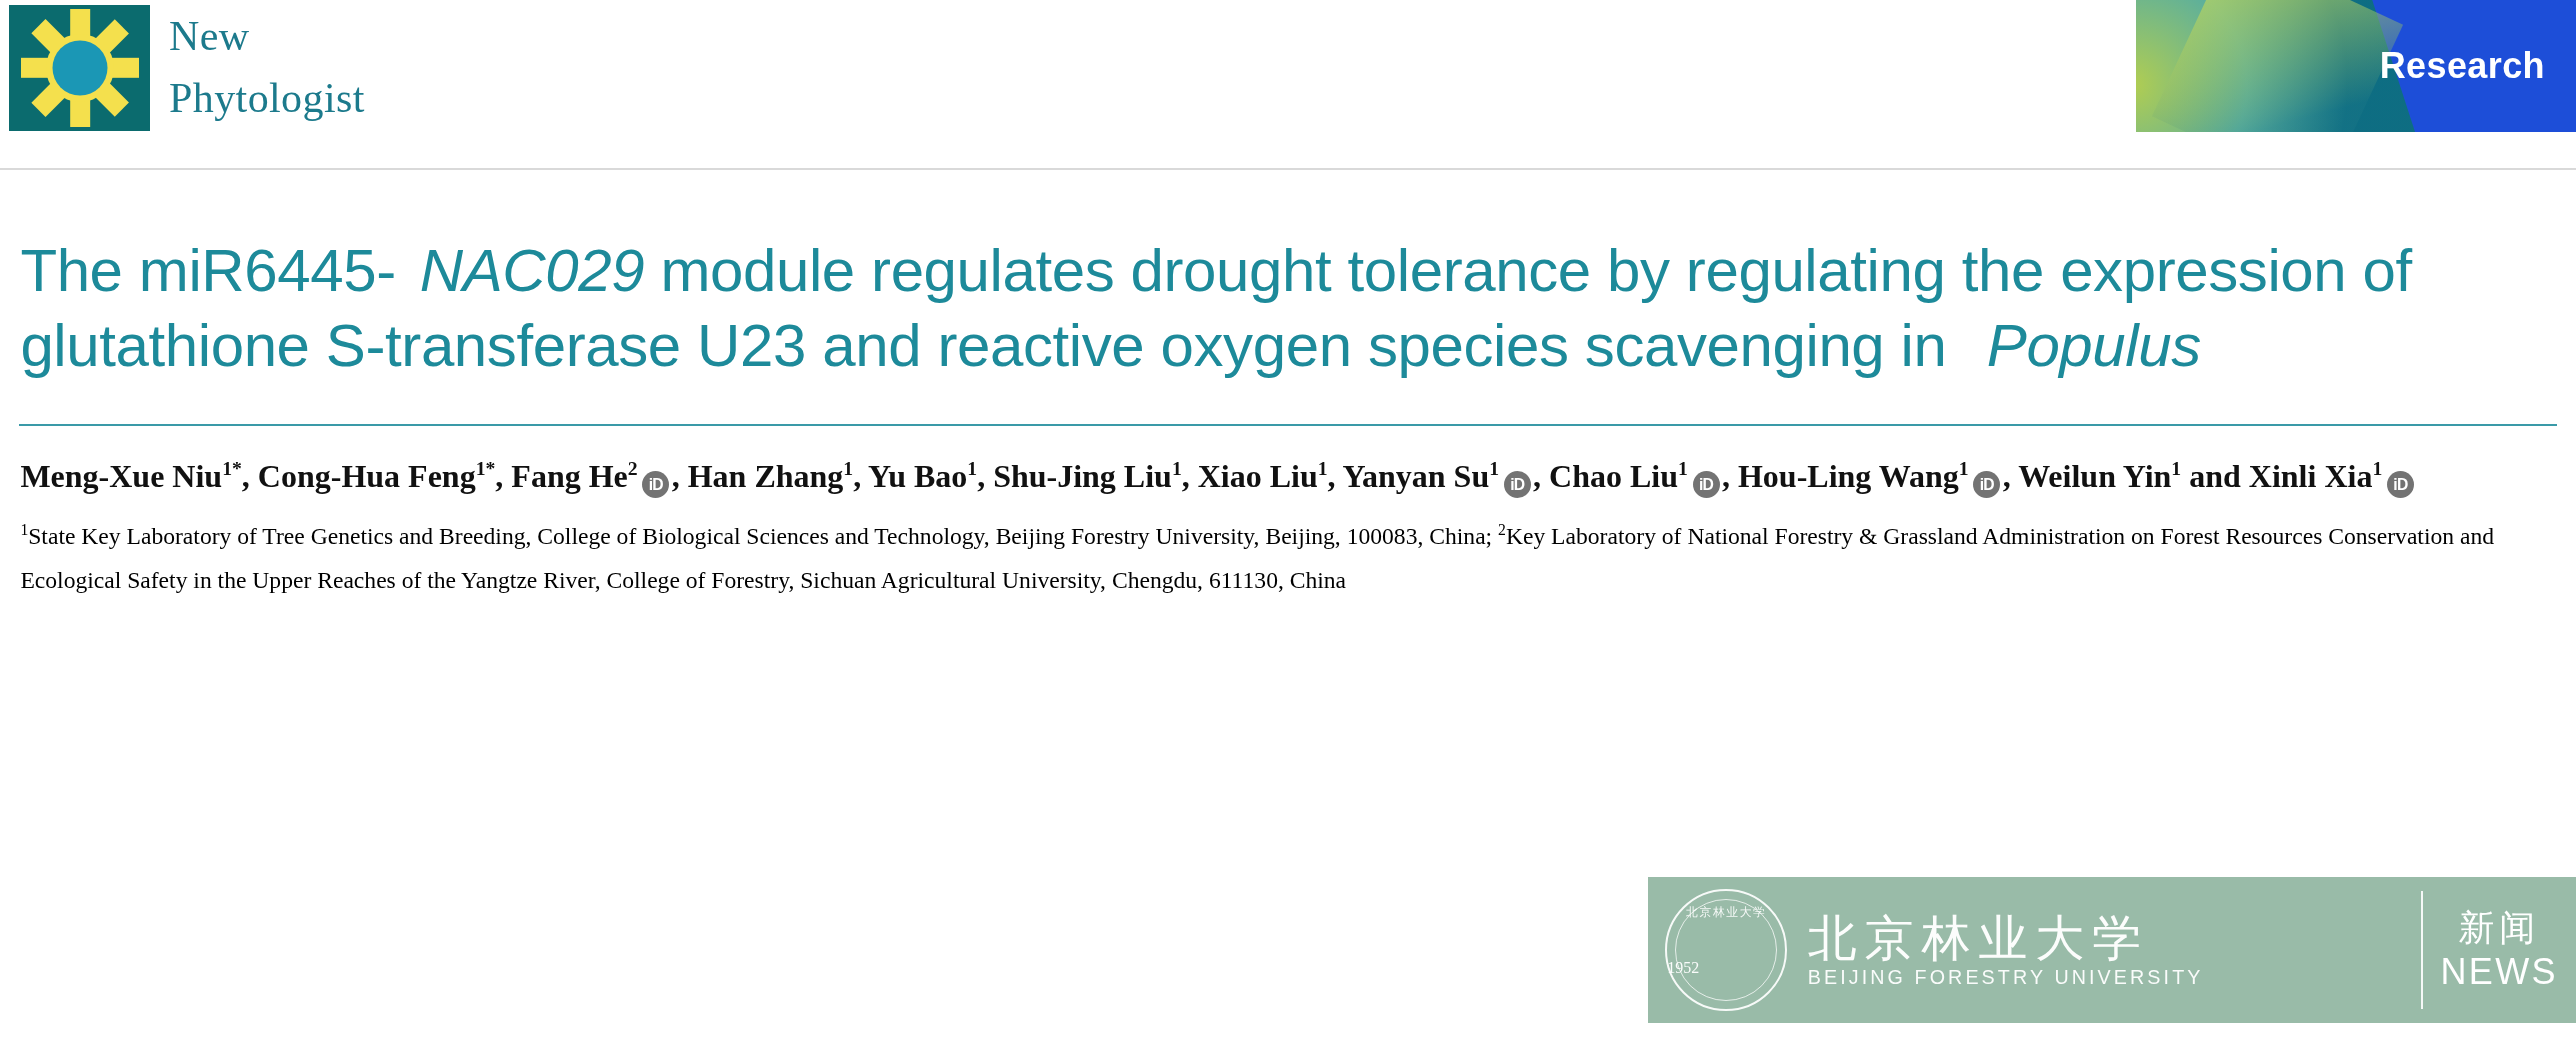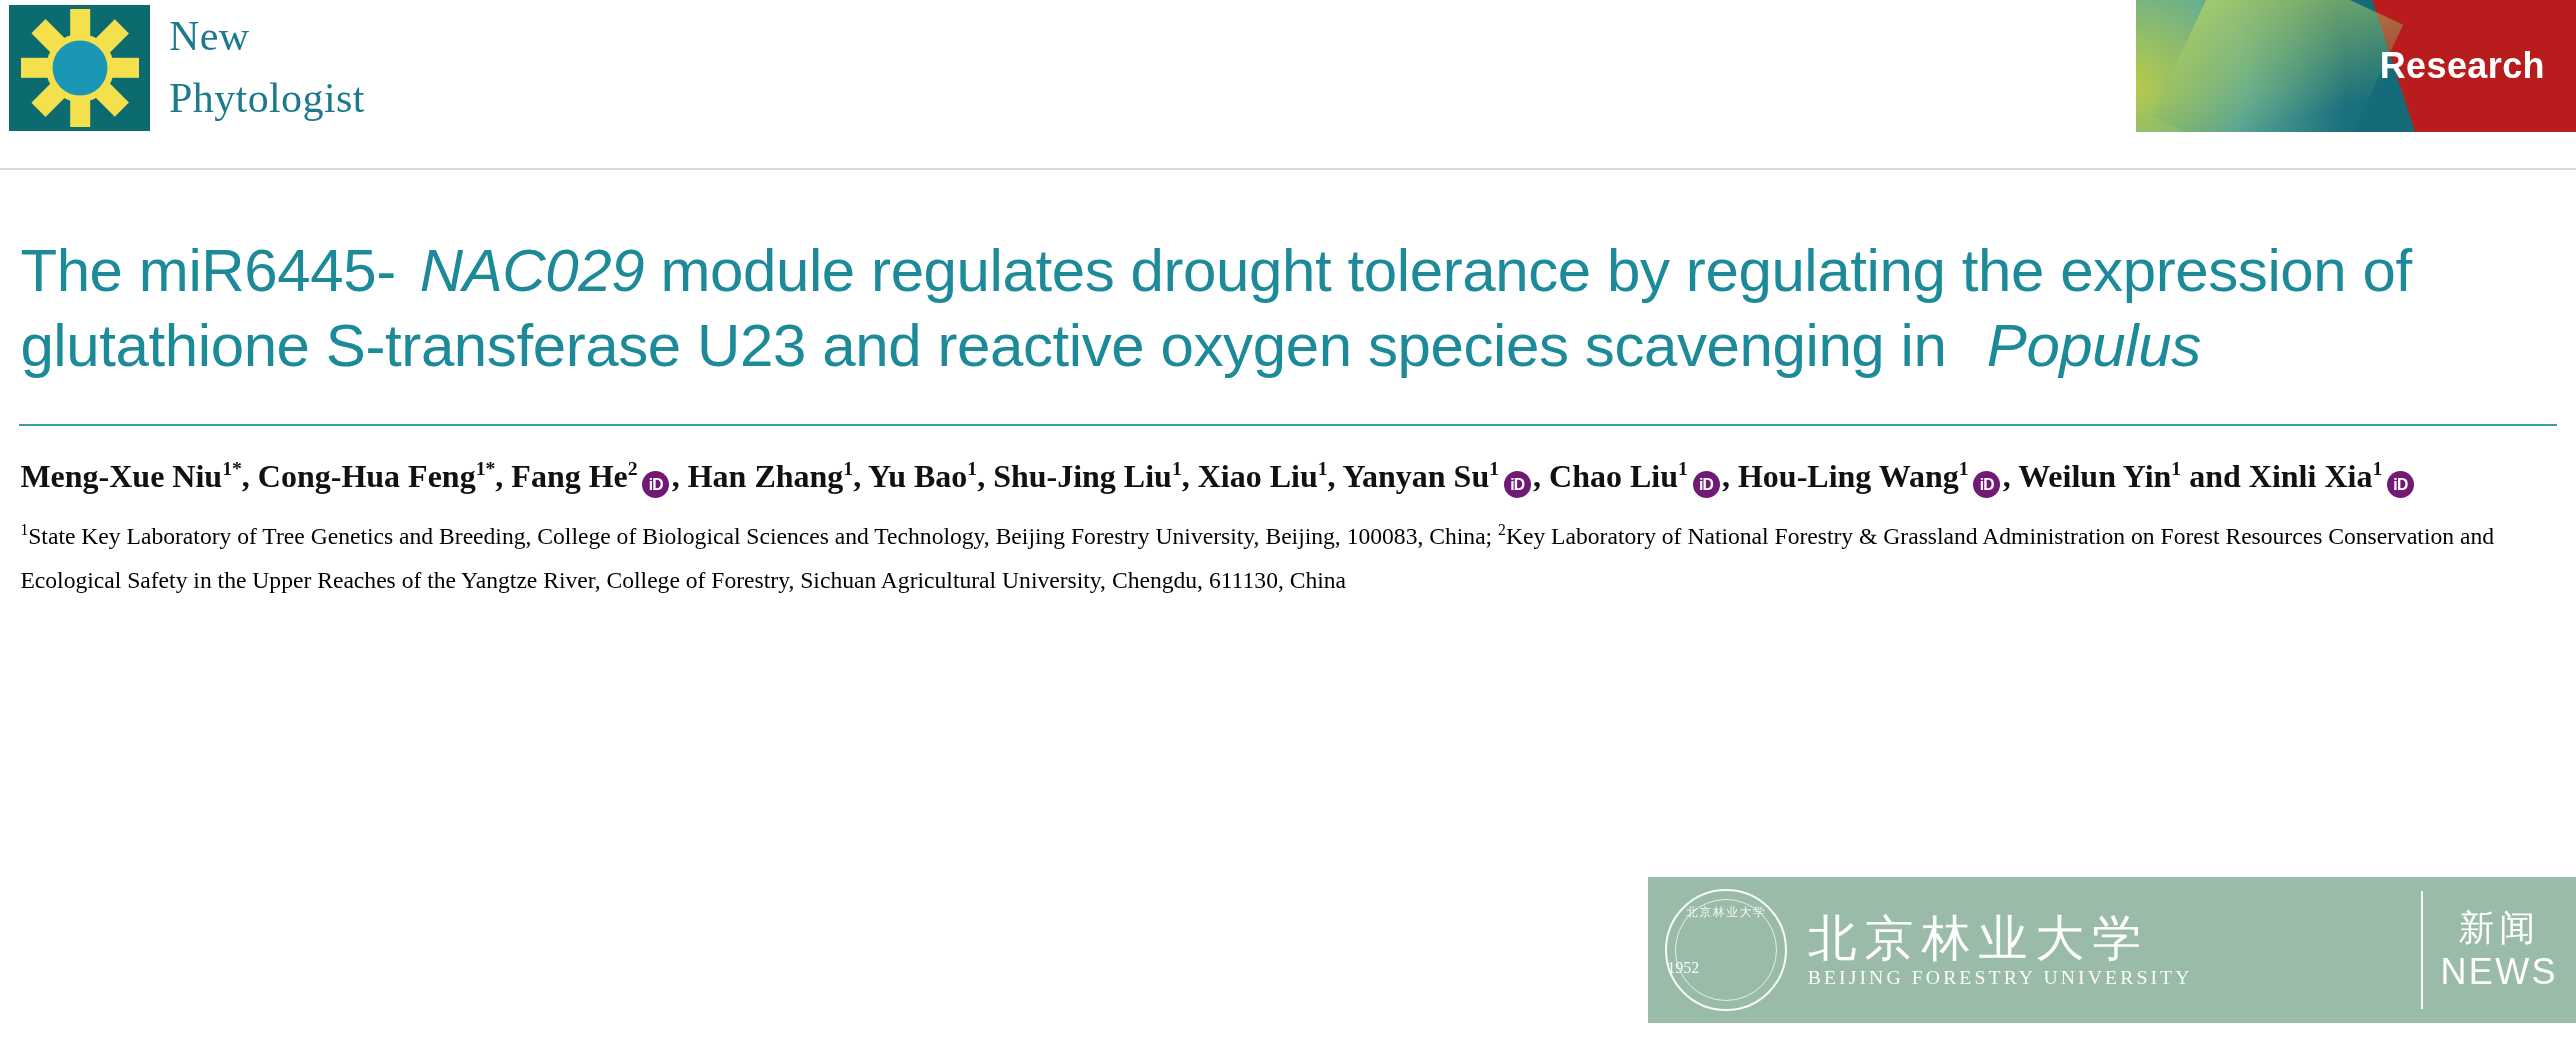--- a/index.html
+++ b/index.html
@@ -74,21 +74,21 @@
     letter-spacing: 0.4px;
   }
   .journal-title .line2 { display: block; margin-top: 12px; }
 
   .research-tab {
     position: absolute;
     right: 0px;
     top: 0px;
     width: 440px;
     height: 132px;
-    background: #b91c1c;
+    background: #1d4ed8;
     overflow: hidden;
   }
   .research-tab .leaf {
     position: absolute;
     left: -31px;
     top: -39px;
     width: 283px;
     height: 220px;
     background: radial-gradient(circle at 10% 40%, #b9d44a 0%, #5eb49a 40%, #0d6f7e 75%);
     transform: rotate(-18deg);
@@ -148,21 +148,21 @@
   .authors sup {
     font-size: 19.7px;
     vertical-align: super;
     line-height: 0;
   }
   .orcid {
     display: inline-block;
     width: 27px;
     height: 27px;
     border-radius: 50%;
-    background: #701a75;
+    background: #737373;
     color: #ffffff;
     font-family: "Liberation Sans", sans-serif;
     font-size: 15.7px;
     font-weight: bold;
     line-height: 27px;
     text-align: center;
     vertical-align: -3.1px;
     margin: 0 2.4px 0 4.7px;
     letter-spacing: -0.8px;
   }
@@ -235,21 +235,21 @@
     flex: 1 1 auto;
   }
   .wm-cn {
     font-family: "Liberation Serif", serif;
     font-size: 49px;
     line-height: 55px;
     letter-spacing: 7.9px;
     color: rgba(255,255,255,0.97);
   }
   .wm-en {
-    font-family: Liberation Serif, serif;
+    font-family: Liberation Sans, sans-serif;
     font-size: 19.7px;
     letter-spacing: 3.1px;
     color: rgba(255,255,255,0.95);
     margin-top: 0;
   }
   .wm-divider {
     width: 2.4px;
     height: 118px;
     background: rgba(255,255,255,0.9);
     margin: 0 17.3px;

